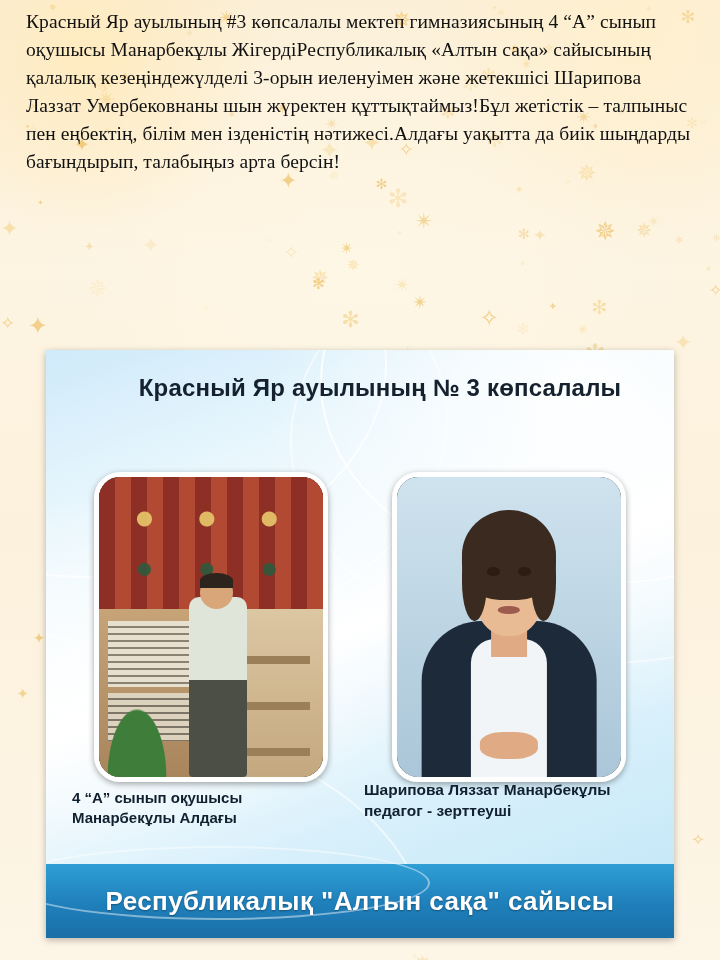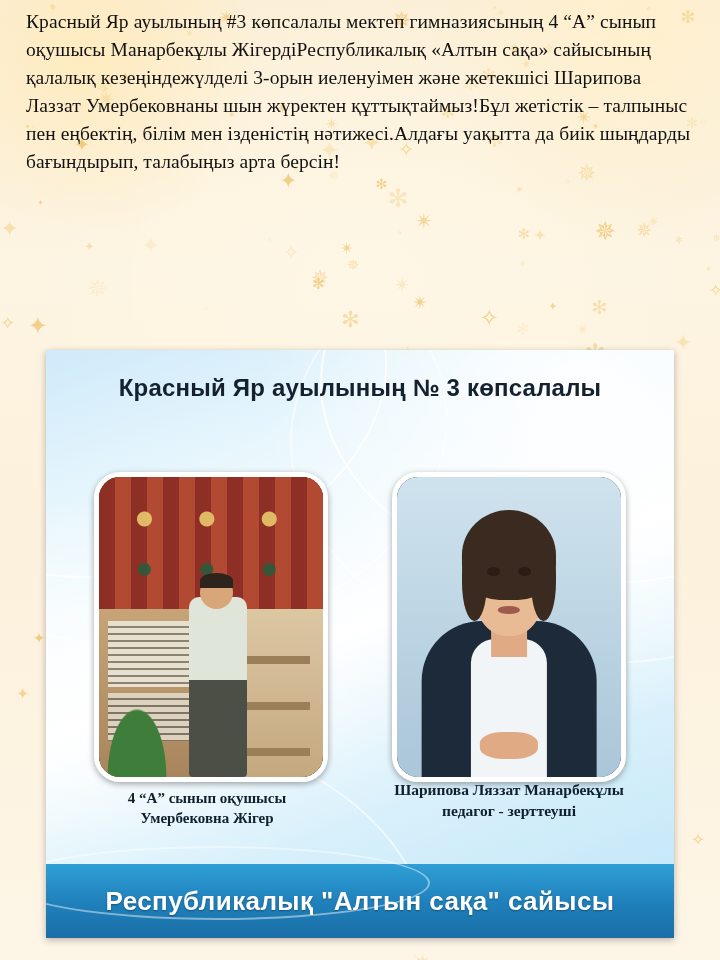--- a/index.html
+++ b/index.html
@@ -85,20 +85,21 @@
     top: 22px;
     left: 0;
     width: 100%;
     text-align: center;
     font-family: "Liberation Sans", sans-serif;
     font-weight: bold;
     font-size: 24px;
     line-height: 1.32;
     color: #15212e;
     letter-spacing: 0.2px;
+    padding-left: 20px;
   }
 
   
   .photo-frame {
     position: absolute;
     border: 5px solid #ffffff;
     border-radius: 26px;
     box-shadow: 0 2px 6px rgba(0,0,0,0.35);
     overflow: hidden;
     background: #222;
@@ -177,22 +178,22 @@
   .t-eye.l { left: 40%; }
   .t-eye.r { right: 40%; }
   .t-mouth { position: absolute; left: 50%; transform: translateX(-50%); top: 43%; width: 10%; height: 2.5%;
     background: #9c5b4c; border-radius: 50%; }
   .t-hands { position: absolute; left: 50%; transform: translateX(-50%); bottom: 6%; width: 26%; height: 9%;
     background: #e0ab84; border-radius: 40%; }
 
   
   .caption {
     position: absolute;
-    text-align: center;
-    font-family: Liberation Serif, serif;
+    text-align: left;
+    font-family: Liberation Sans, sans-serif;
     font-weight: bold;
     color: #10202e;
     line-height: 1.35;
   }
   .caption-left {
     left: 26px;
     top: 438px;
     width: 270px;
     font-size: 15px;
   }
@@ -371,21 +372,21 @@
       <div class="t-hair-r"></div>
       <div class="t-eye l"></div>
       <div class="t-eye r"></div>
       <div class="t-mouth"></div>
       <div class="t-hands"></div>
     </div>
   </div>
 
   <div class="caption caption-left">
     <div>4 “А” сынып оқушысы</div>
-    <div>Умербековна Жігер</div>
+    <div>Манарбекұлы Алдағы</div>
   </div>
 
   <div class="caption caption-right">
     <div>Шарипова Ляззат Манарбекұлы</div>
     <div>педагог - зерттеуші</div>
   </div>
 
   <div class="banner">
     <div class="banner-wave"></div>
     <div class="banner-text">Республикалық "Алтын сақа" сайысы</div>

